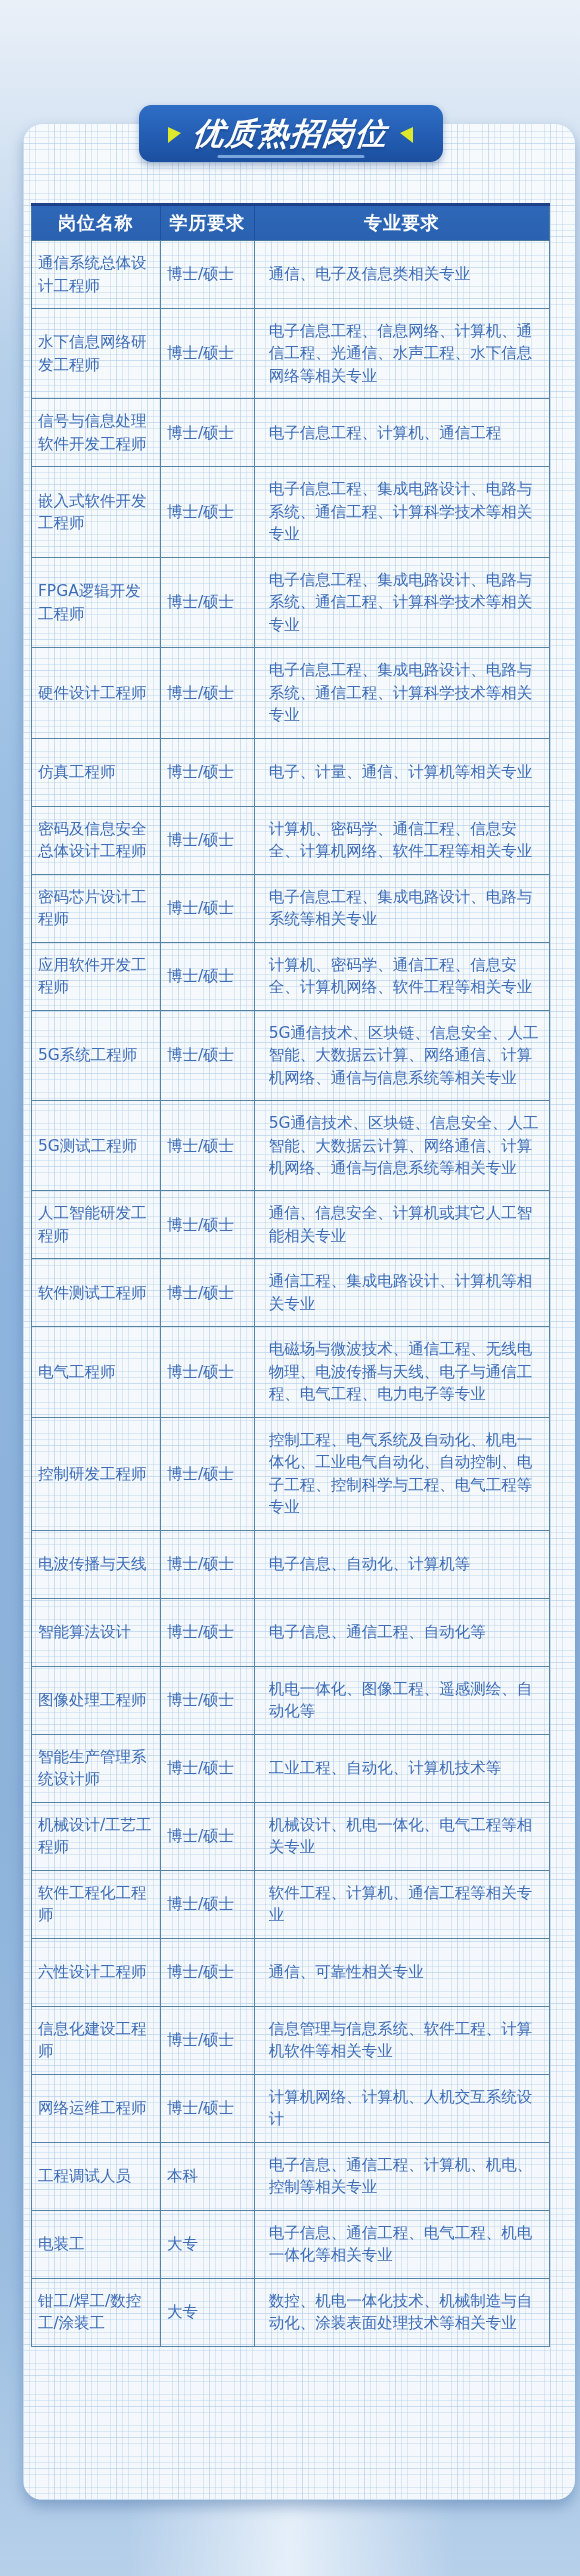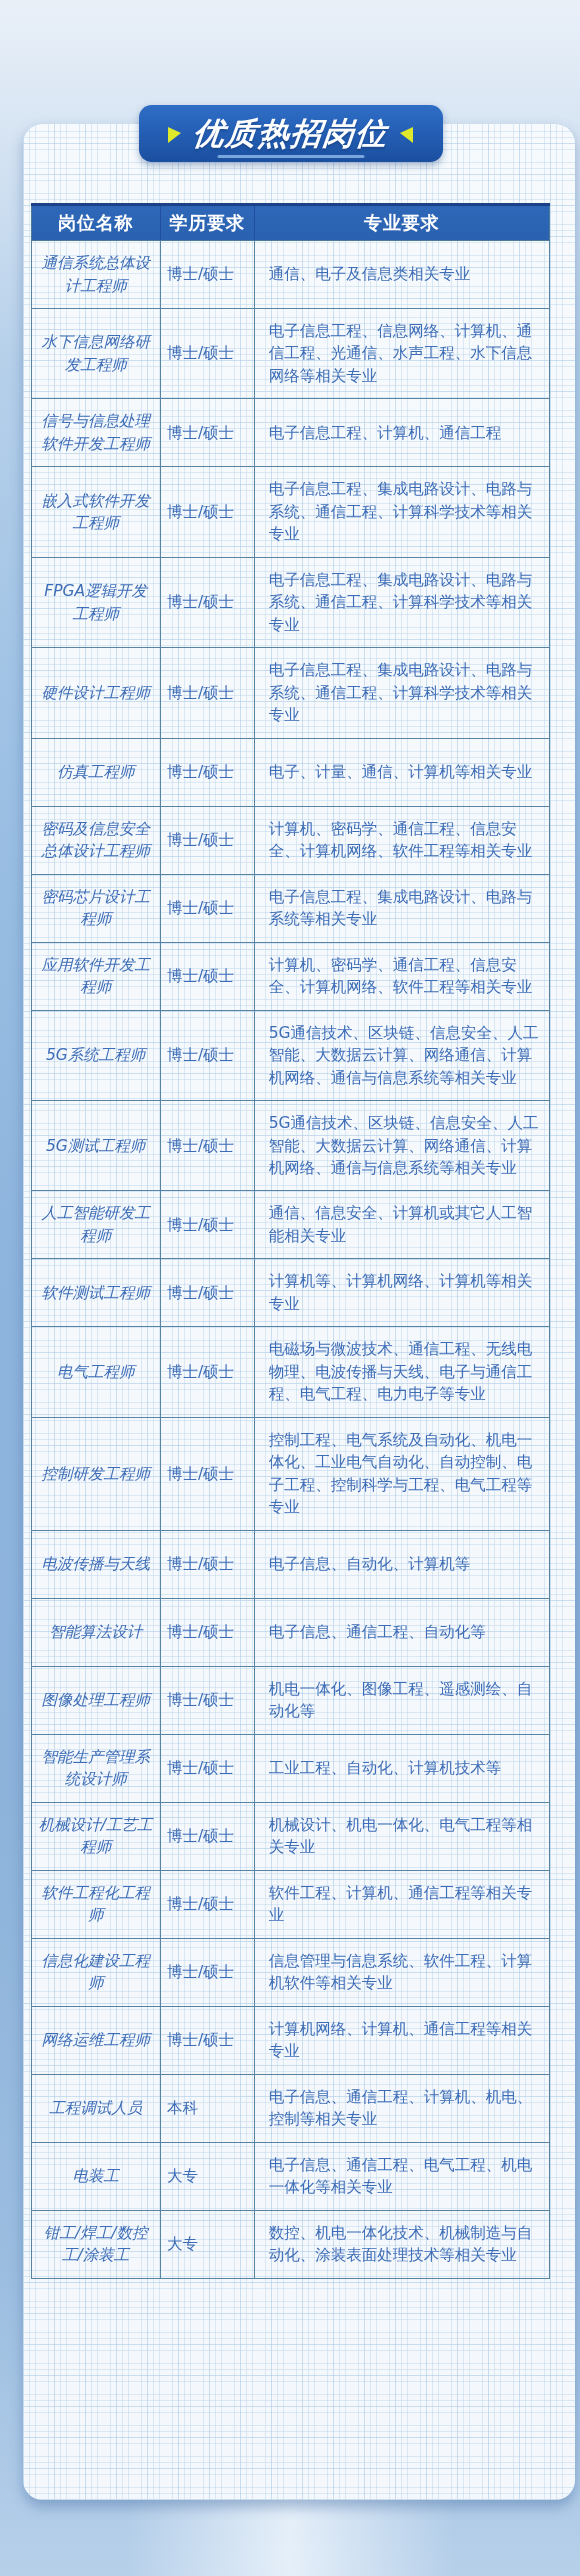--- a/index.html
+++ b/index.html
@@ -54,21 +54,21 @@
     color:#ffffff;font-size:18px;font-weight:bold;letter-spacing:0.8px;
     height:34px;padding:0;border-top:3.9px solid #1c4189;border-bottom:1.2px solid #4d7a99;
   }
   .job-table th + th{border-left:1.5px solid #1f4f9e;}
   .job-table td{
     border:1.2px solid #5884a3;
     color:#3e6db7;font-size:15.5px;line-height:1.45;
     padding:11px 6.2px;height:45px;vertical-align:middle;
     word-break:break-all;
   }
-  td.pos{text-align:center;font-style:italic;}
+  td.pos{text-align:left;}
   td.edu{text-align:left;}
   td.major{text-align:left;padding-left:14px;padding-right:7.7px;}
 </style>
 </head>
 <body>
 
 <div class="banner">
   <span class="tri tri-left"></span>
   <span class="banner-title">优质热招岗位</span>
   <span class="tri tri-right"></span>
@@ -165,21 +165,21 @@
 
   <tr>
     <td class="pos">人工智能研发工程师</td>
     <td class="edu">博士/硕士</td>
     <td class="major">通信、信息安全、计算机或其它人工智能相关专业</td>
   </tr>
 
   <tr>
     <td class="pos">软件测试工程师</td>
     <td class="edu">博士/硕士</td>
-    <td class="major">计算机等、计算机网络、计算机等相关专业</td>
+    <td class="major">通信工程、集成电路设计、计算机等相关专业</td>
   </tr>
 
   <tr>
     <td class="pos">电气工程师</td>
     <td class="edu">博士/硕士</td>
     <td class="major">电磁场与微波技术、通信工程、无线电物理、电波传播与天线、电子与通信工程、电气工程、电力电子等专业</td>
   </tr>
 
   <tr>
     <td class="pos">控制研发工程师</td>
@@ -216,31 +216,36 @@
     <td class="edu">博士/硕士</td>
     <td class="major">机械设计、机电一体化、电气工程等相关专业</td>
   </tr>
 
   <tr>
     <td class="pos">软件工程化工程师</td>
     <td class="edu">博士/硕士</td>
     <td class="major">软件工程、计算机、通信工程等相关专业</td>
   </tr>
 
+  <tr>
+    <td class="pos">六性设计工程师</td>
+    <td class="edu">博士/硕士</td>
+    <td class="major">通信、可靠性相关专业</td>
+  </tr>
 
   <tr>
     <td class="pos">信息化建设工程师</td>
     <td class="edu">博士/硕士</td>
     <td class="major">信息管理与信息系统、软件工程、计算机软件等相关专业</td>
   </tr>
 
   <tr>
     <td class="pos">网络运维工程师</td>
     <td class="edu">博士/硕士</td>
-    <td class="major">计算机网络、计算机、通信工程等相关专业</td>
+    <td class="major">计算机网络、计算机、人机交互系统设计</td>
   </tr>
 
   <tr>
     <td class="pos">工程调试人员</td>
     <td class="edu">本科</td>
     <td class="major">电子信息、通信工程、计算机、机电、控制等相关专业</td>
   </tr>
 
   <tr>
     <td class="pos">电装工</td>

